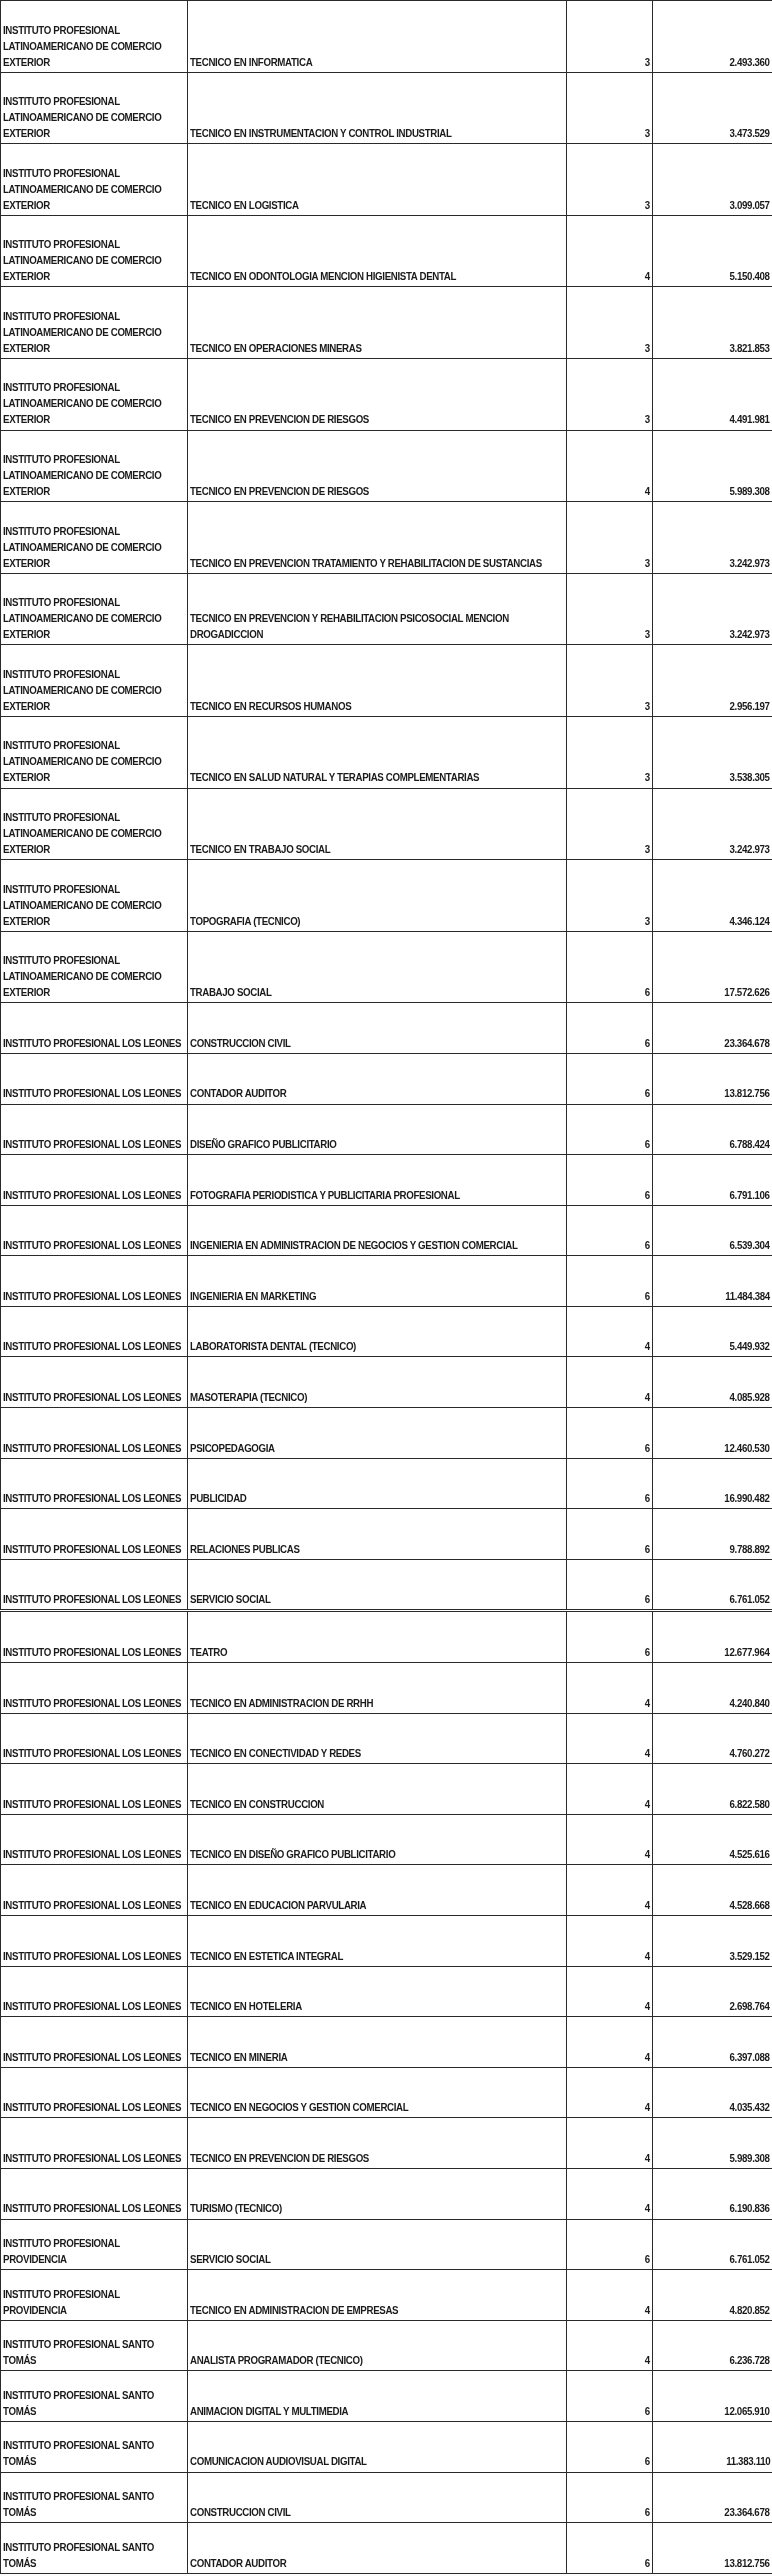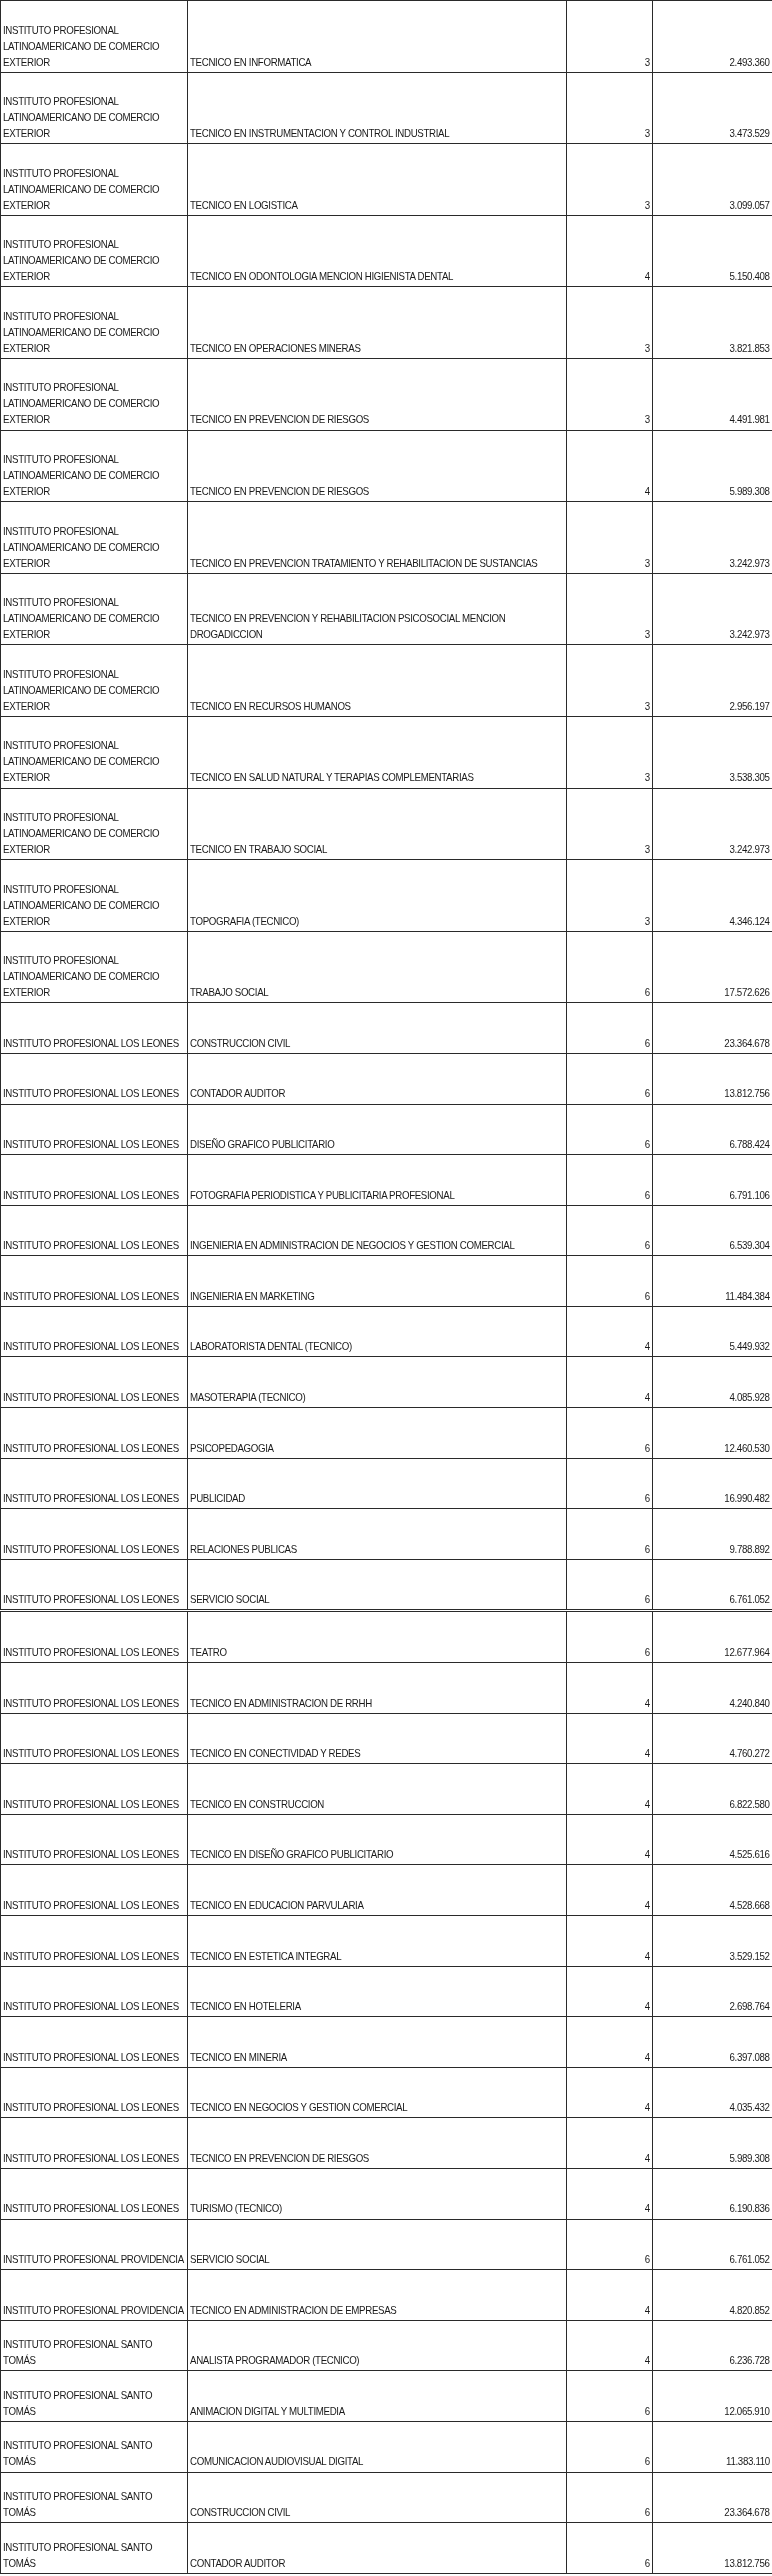--- a/index.html
+++ b/index.html
@@ -2,20 +2,21 @@
 <html style="font-size:8.2px"><head>
 <meta charset="utf-8">
 <style>
   html, body { margin: 0; padding: 0; background: #ffffff; }
   body { width: 773px; font-family: "Liberation Sans", sans-serif; color: #1a1a1a; }
   table.grid {
     border-collapse: collapse;
     width: 772px;
     table-layout: fixed;
     margin: 0;
+    font-weight: bold;
   }
   col.c1 { width: 187px; }
   col.c2 { width: 379px; }
   col.c3 { width: 86px; }
   col.c4 { width: 120px; }
   td {
     border: 1.5px solid #2a2a2a;
     padding: 0.5px 2.1px 2.1px 2.1px;
     vertical-align: bottom;
     font-size: 11.3px;

